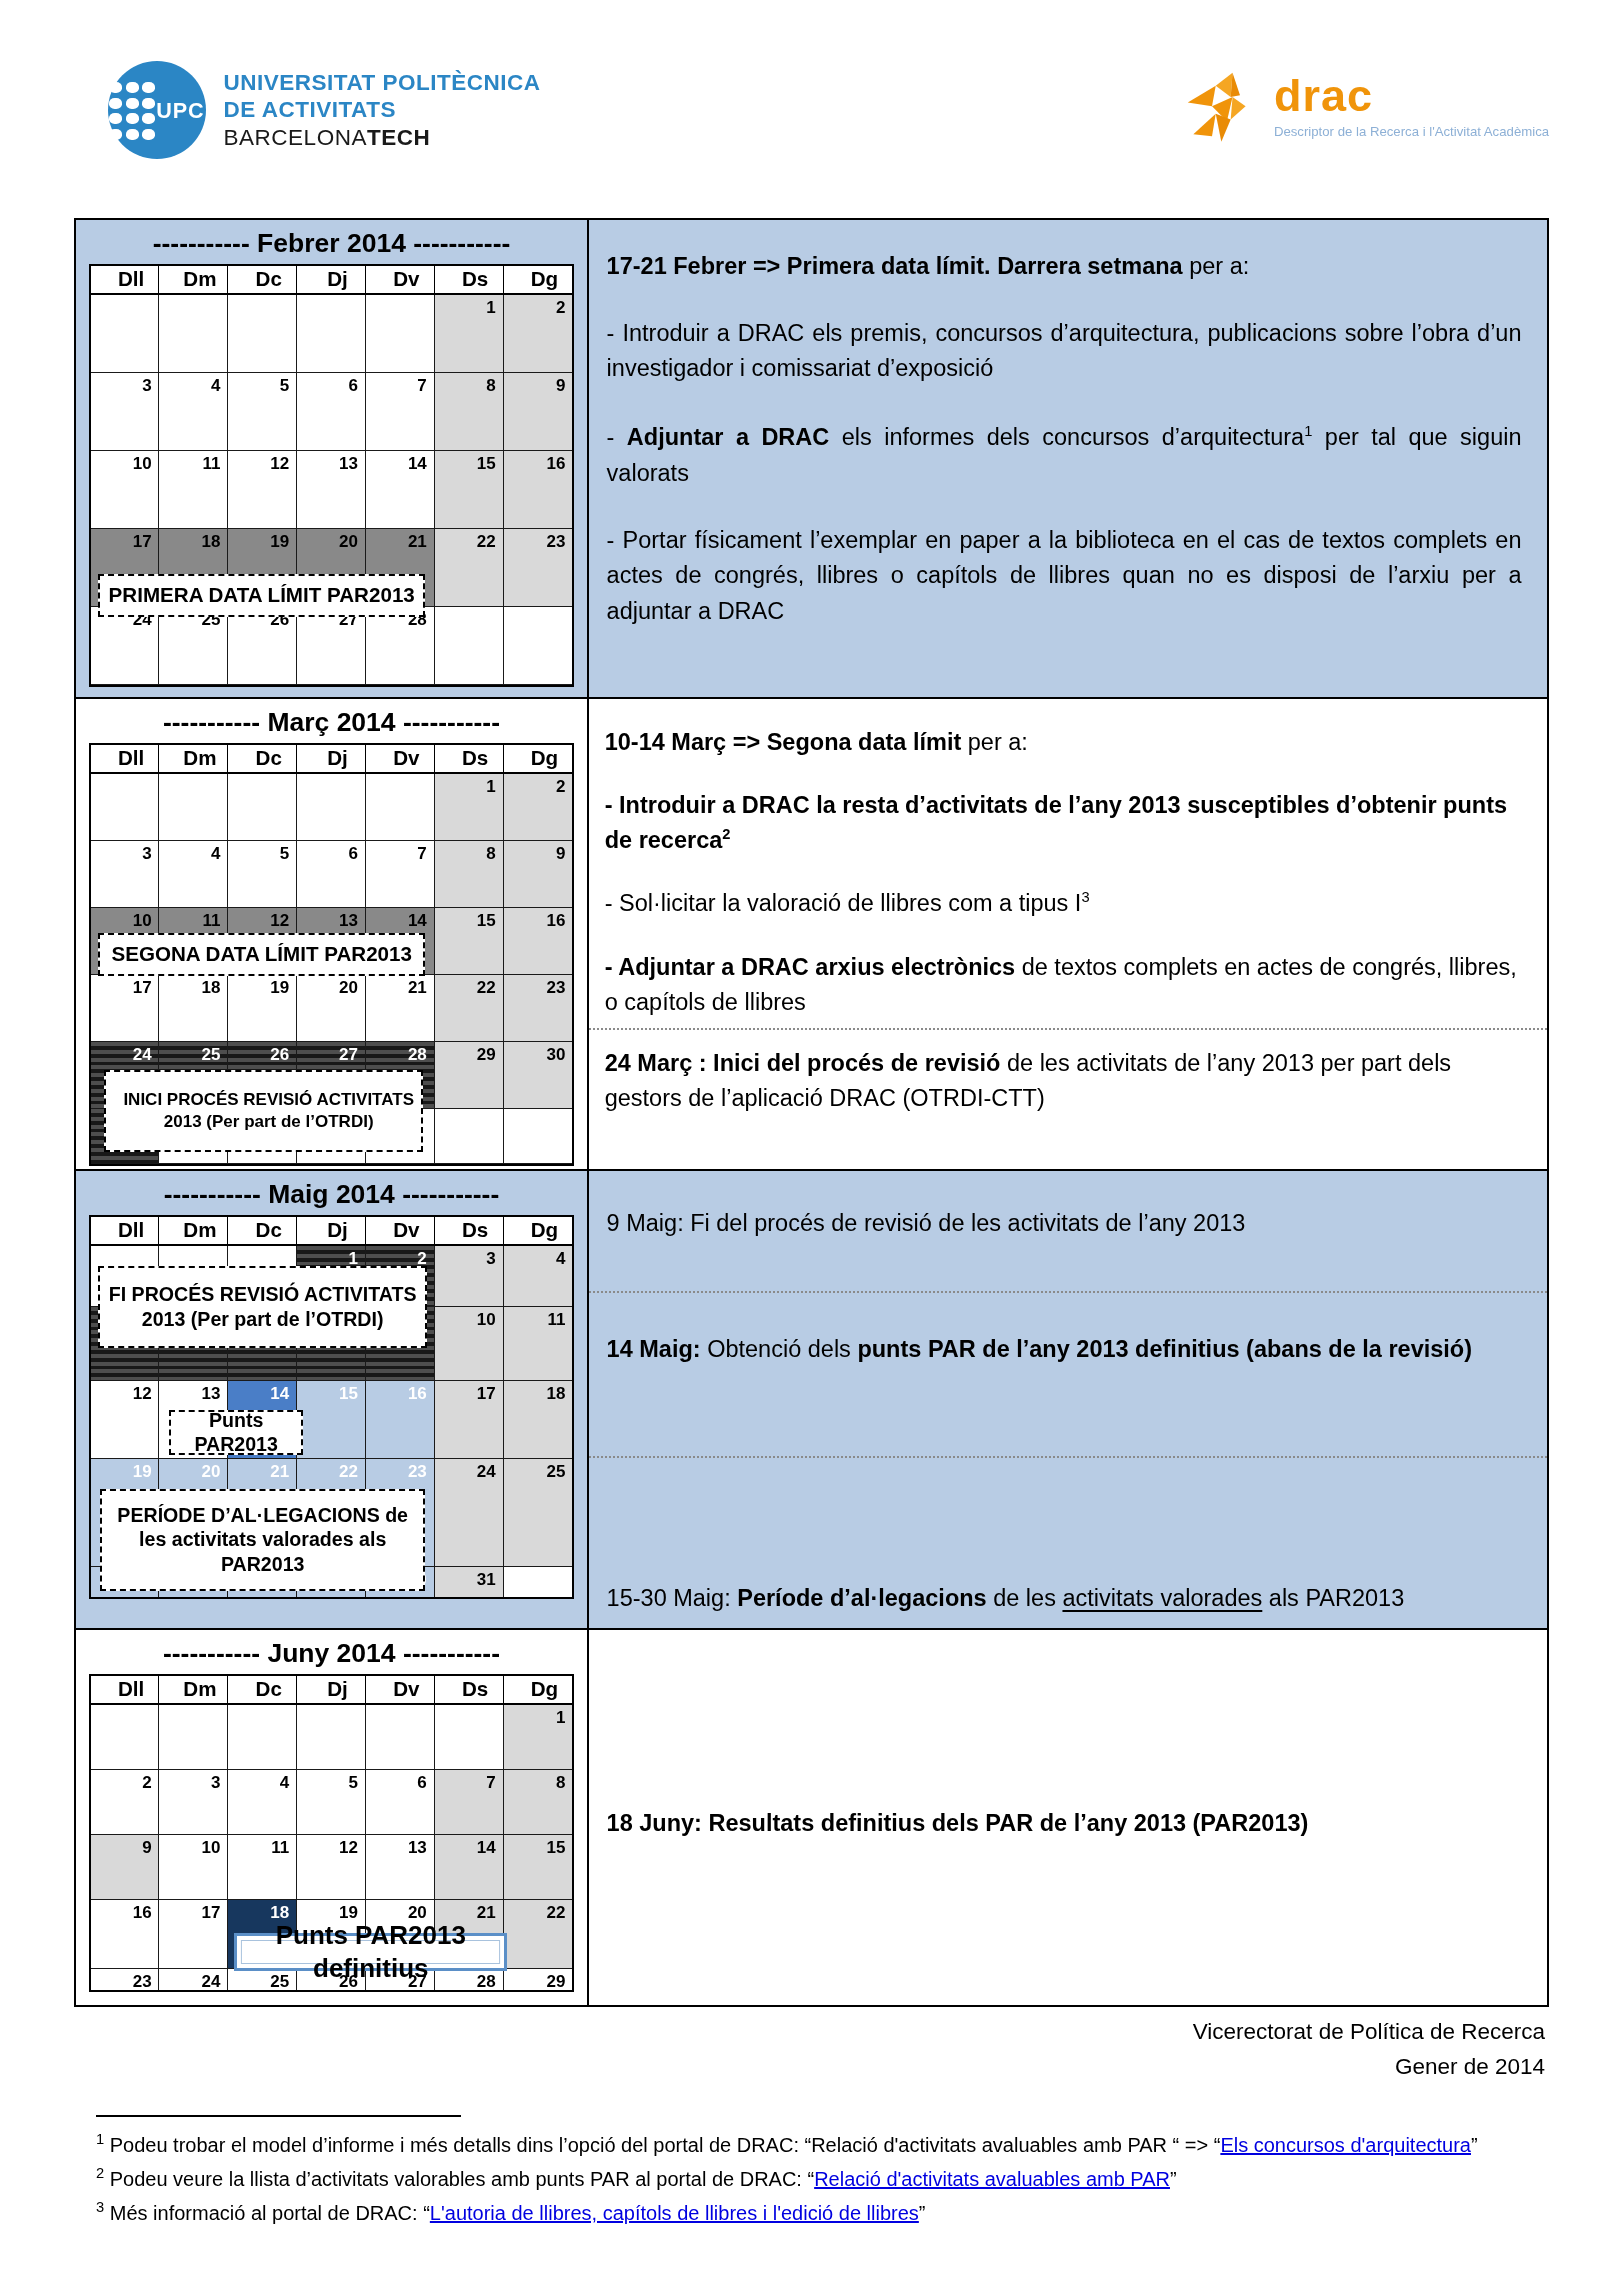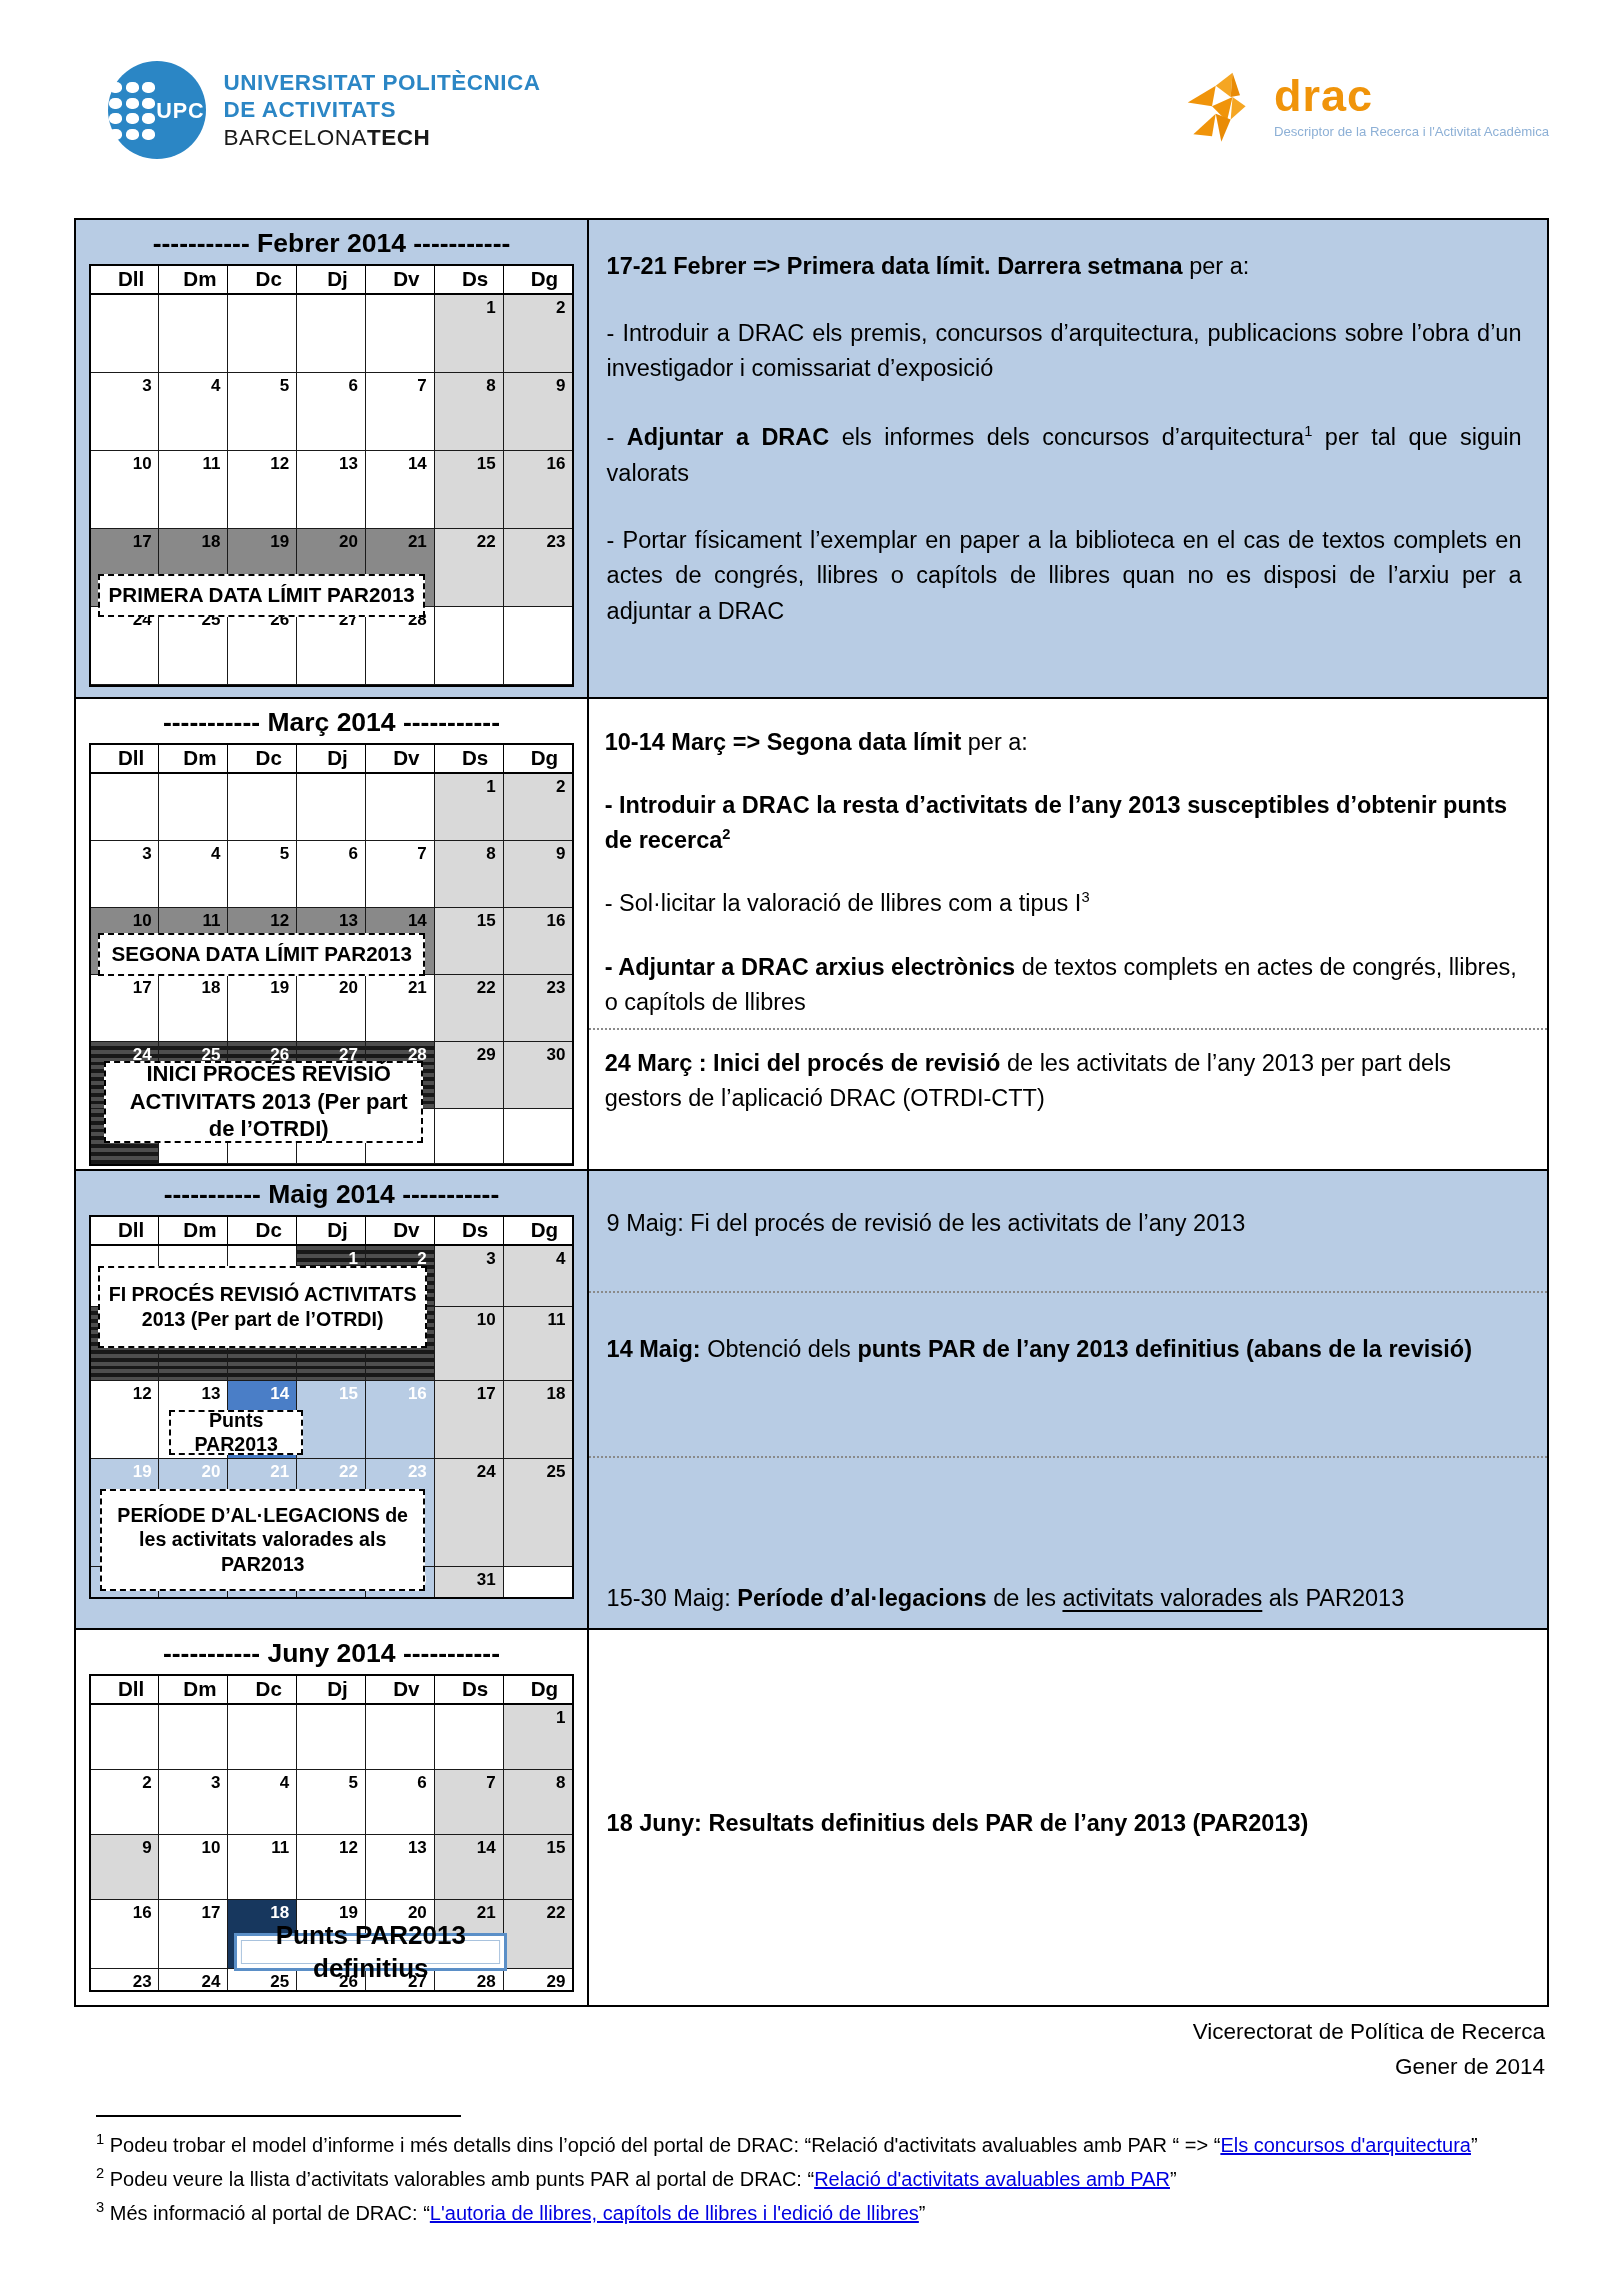--- a/index.html
+++ b/index.html
@@ -65,21 +65,21 @@
   .wrap-maig .wk-i4{height:108px;} .wrap-maig .wk-i5{height:69px;}
   .wrap-juny{height:314px;overflow:hidden;}
   .wrap-juny .wk-row{height:65px;} .wrap-juny .wk-i4{height:69px;}
 
   
   .cal-label{position:absolute;background:#fff;border:2px dashed #000;text-align:center;
              font-weight:bold;box-sizing:border-box;display:flex;align-items:center;justify-content:center;
              padding:2px 5.9px;line-height:1.25;}
   .lbl-feb1{left:7.8px;top:308px;width:calc(100%*5/7 - 17.6px);height:43px;font-size:20.6px;}
   .lbl-mar1{left:7.8px;top:188px;width:calc(100%*5/7 - 17.6px);height:43px;font-size:20.6px;}
-  .lbl-mar2{left:13.7px;top:316px;width:calc(100%*5/7 - 25.5px);height:82px;font-size:22px;padding-left:16px;}
+  .lbl-mar2{left:13.7px;top:325px;width:calc(100%*5/7 - 25.5px);height:82px;font-size:17px;padding-left:16px;}
   .lbl-maig1{left:7.8px;top:49px;width:calc(100%*5/7 - 15.7px);height:82px;font-size:19.6px;}
   .lbl-maig2{left:calc(100%/7 + 9.8px);top:193px;width:calc(100%*2/7 - 3.9px);height:45px;font-size:19.6px;}
   .lbl-maig3{left:9.8px;top:272px;width:calc(100%*5/7 - 19.6px);height:102px;font-size:19.6px;}
   .lbl-juny1{left:calc(100%*2/7 + 5.9px);top:257px;width:calc(100%*4/7 - 2px);height:38px;font-size:26px;
              border:3.9px solid #5b8fc7;box-shadow:inset 0 0 0 3.9px #fff,inset 0 0 0 4.9px #a8c2dd;}
 
   
   .txt-cell p{margin:0;}
   .pad-feb{padding:29px 25.5px 0 17.6px;}
   .pad-feb .p1{margin-bottom:31px;}

